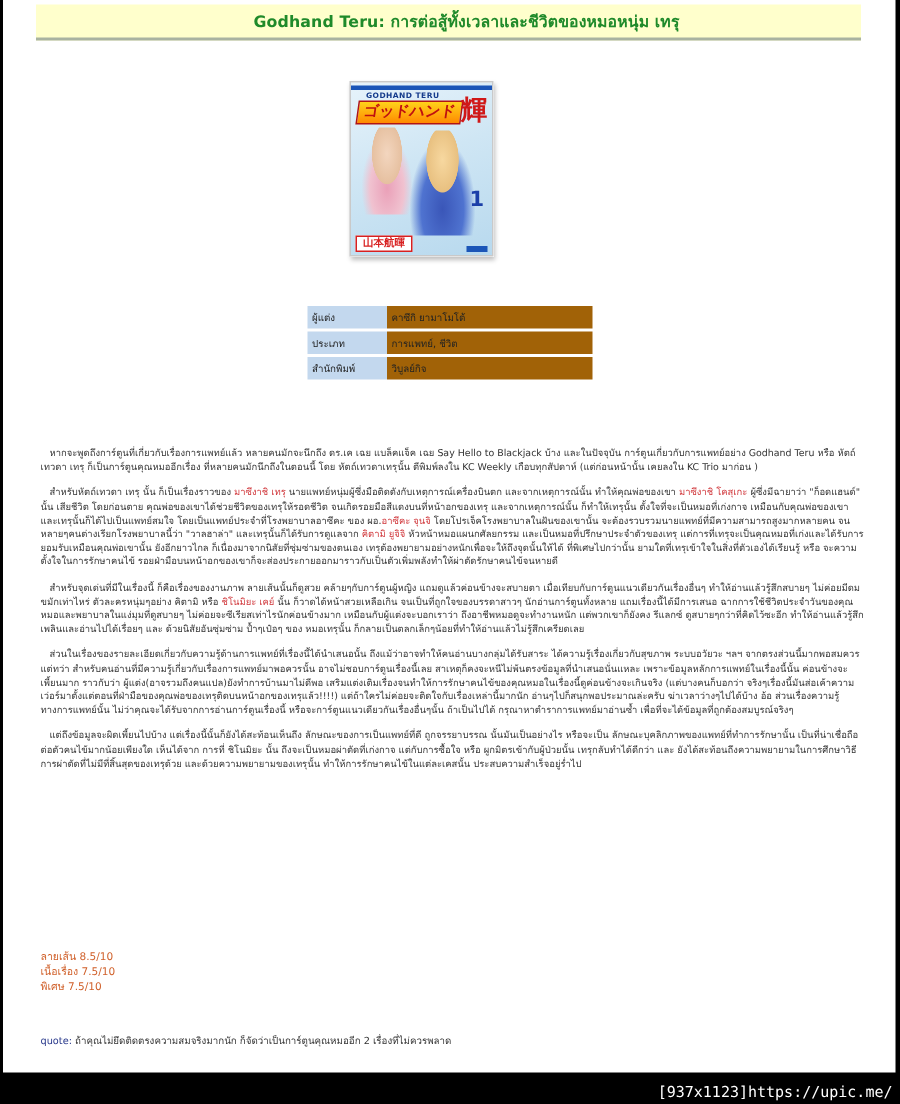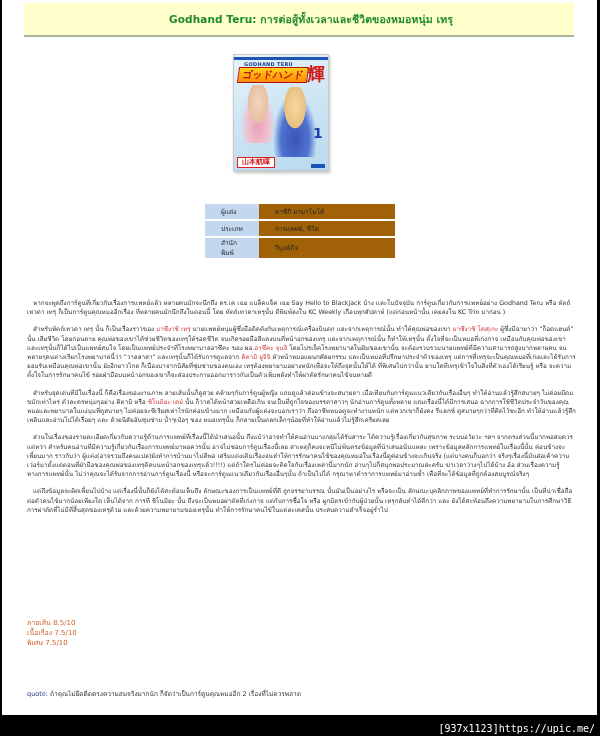--- a/index.html
+++ b/index.html
@@ -3,21 +3,21 @@
   <meta charset="utf-8">
   <style>
     * { margin: 0; padding: 0; box-sizing: border-box; }
     html, body { width: 600px; height: 736px; overflow: hidden; background: #000; }
     body { font-family: "DejaVu Sans", sans-serif; position: relative; }
     .page {
       position: absolute; left: 2px; top: 0; width: 595px; height: 715px;
       background: #ffffff; overflow: hidden;
     }
     .header {
-      position: absolute; left: 22px; top: 3px; width: 550px; height: 34px;
+      position: absolute; left: 22px; top: 3px; width: 550px; height: 24px;
       background: #ffffcc; border-bottom: 2px solid #a9b3a0;
       display: flex; align-items: center; justify-content: center; padding-left: 24px;
     }
     .header-title {
       color: #1f8a2a; font-weight: bold; font-size: 10.5px; letter-spacing: 0.1px;
     }
     .cover {
       position: absolute; left: 231px; top: 54px; width: 96px; height: 117px;
       background: linear-gradient(160deg, #e7f3fb 0%, #cfe6f4 45%, #b8d9ee 100%);
       border: 1px solid #c9c9c9;
@@ -59,31 +59,31 @@
       font-size: 7px; color: #d82020; font-weight: bold; line-height: 9px; text-align: center;
     }
     .cover .pub {
       position: absolute; right: 3px; bottom: 2px; width: 14px; height: 4px; background: #1b55b7;
     }
     .info-table {
       position: absolute; left: 203px; top: 202px; width: 190px;
       border-collapse: separate; border-spacing: 0 2px;
       font-size: 6.5px;
     }
-    .info-table td { height: 15px; padding: 0 16px; color: #222; vertical-align: middle; }
+    .info-table td { height: 15px; padding: 0 3px; color: #222; vertical-align: middle; }
     .info-table td.k { width: 53px; background: #c3d8ee; }
     .info-table td.v { background: #a16207; }
     .content {
       position: absolute; left: 25px; top: 298px; width: 550px;
       font-size: 6.3px; line-height: 9.2px; color: #333;
     }
     .content p { text-indent: 6px; margin-bottom: 8px; }
     .red { color: #d0363a; }
     .ratings {
-      position: absolute; left: 25px; top: 618px; width: 300px;
+      position: absolute; left: 25px; top: 633px; width: 300px;
       font-size: 7px; line-height: 10px; color: #d0602a;
     }
     .quote {
       position: absolute; left: 25px; top: 689px; width: 500px;
       font-size: 6.5px; color: #2a3a8c;
     }
     .quote .qtext { color: #333; }
     .watermark {
       position: absolute; right: 5px; bottom: 2px;
       font-family: "DejaVu Sans Mono", monospace; font-size: 10px; color: #ffffff; margin-left: 44px;

